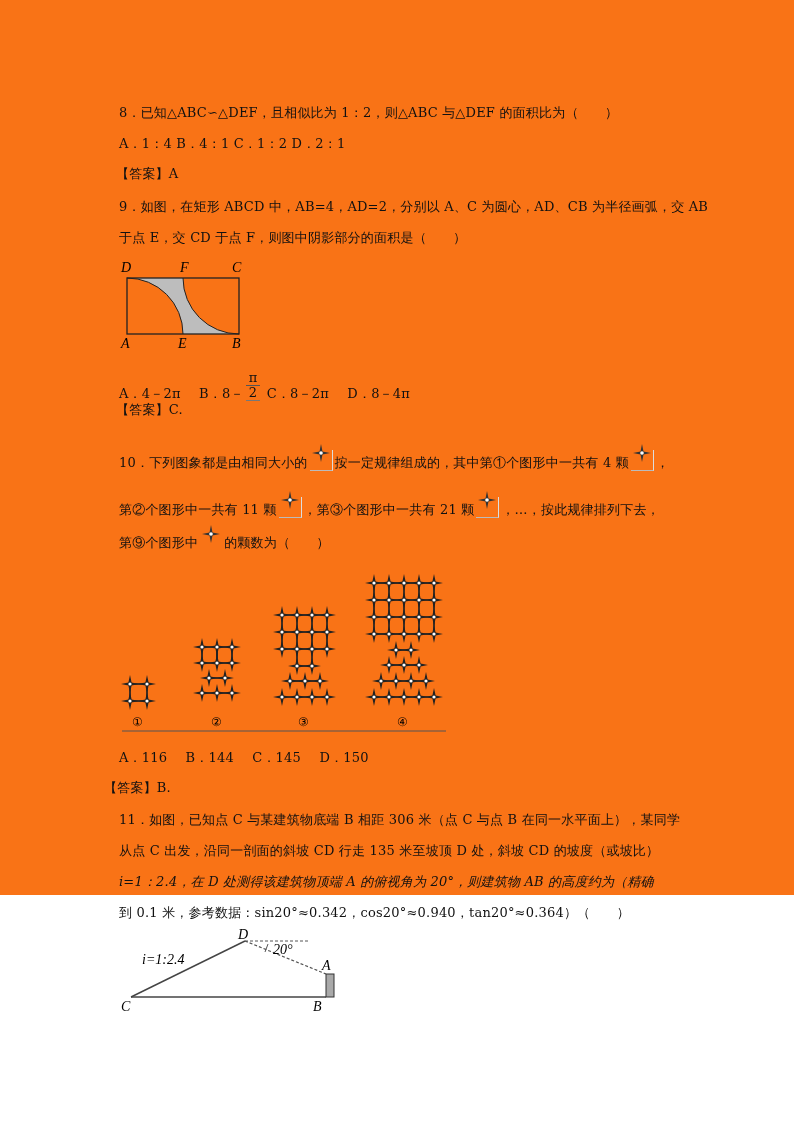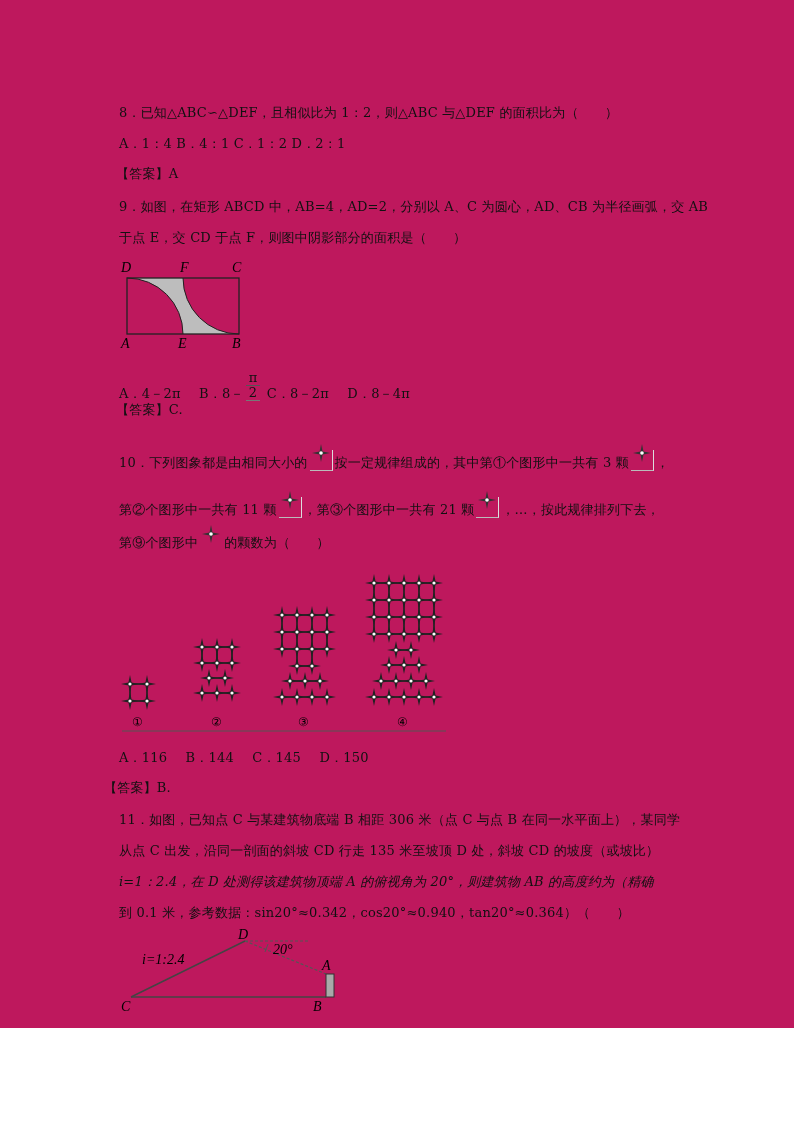--- a/index.html
+++ b/index.html
@@ -11,22 +11,22 @@
       width: 794px;
       height: 1123px;
       position: relative;
       overflow: hidden;
       font-family: "DejaVu Serif", "Liberation Serif", serif;
       color: #111111;
     }
     .page {
       position: absolute;
       left: 0; top: 0;
-      width: 794px; height: 1028px;
-      background: #be185d;
+      width: 794px; height: 895px;
+      background: #f97316;
     }
     .line {
       position: absolute;
       left: 119px;
       font-size: 13px;
       line-height: 18px;
       white-space: nowrap;
       letter-spacing: 0.2px;
     }
     .answer-tag {
@@ -116,21 +116,21 @@
     <span class="opt">D．8－4π</span>
   </div>
   <div class="line" style="top:401px;left:116px;">
     <span>【答案】</span><span>C.</span>
   </div>
 
   <div class="line" style="top:450px;">
     <span>10．下列图象都是由相同大小的</span><span class="star-inline"><svg width="18" height="18" viewBox="0 0 18 18">
           <path d="M9,0 L10.5,7.5 L18,9 L10.5,10.5 L9,18 L7.5,10.5 L0,9 L7.5,7.5 Z" fill="#333"></path>
           <circle cx="9" cy="9" r="1.8" fill="#fff"></circle>
-        </svg></span><span>按一定规律组成的，其中第①个图形中一共有 3 颗</span><span class="star-inline"><svg width="18" height="18" viewBox="0 0 18 18">
+        </svg></span><span>按一定规律组成的，其中第①个图形中一共有 4 颗</span><span class="star-inline"><svg width="18" height="18" viewBox="0 0 18 18">
           <path d="M9,0 L10.5,7.5 L18,9 L10.5,10.5 L9,18 L7.5,10.5 L0,9 L7.5,7.5 Z" fill="#333"></path>
           <circle cx="9" cy="9" r="1.8" fill="#fff"></circle>
         </svg></span><span>，</span>
   </div>
   <div class="line" style="top:497px;">
     <span>第②个图形中一共有 11 颗</span><span class="star-inline"><svg width="18" height="18" viewBox="0 0 18 18">
           <path d="M9,0 L10.5,7.5 L18,9 L10.5,10.5 L9,18 L7.5,10.5 L0,9 L7.5,7.5 Z" fill="#333"></path>
           <circle cx="9" cy="9" r="1.8" fill="#fff"></circle>
         </svg></span><span>，第③个图形中一共有 21 颗</span><span class="star-inline"><svg width="18" height="18" viewBox="0 0 18 18">
           <path d="M9,0 L10.5,7.5 L18,9 L10.5,10.5 L9,18 L7.5,10.5 L0,9 L7.5,7.5 Z" fill="#333"></path>

